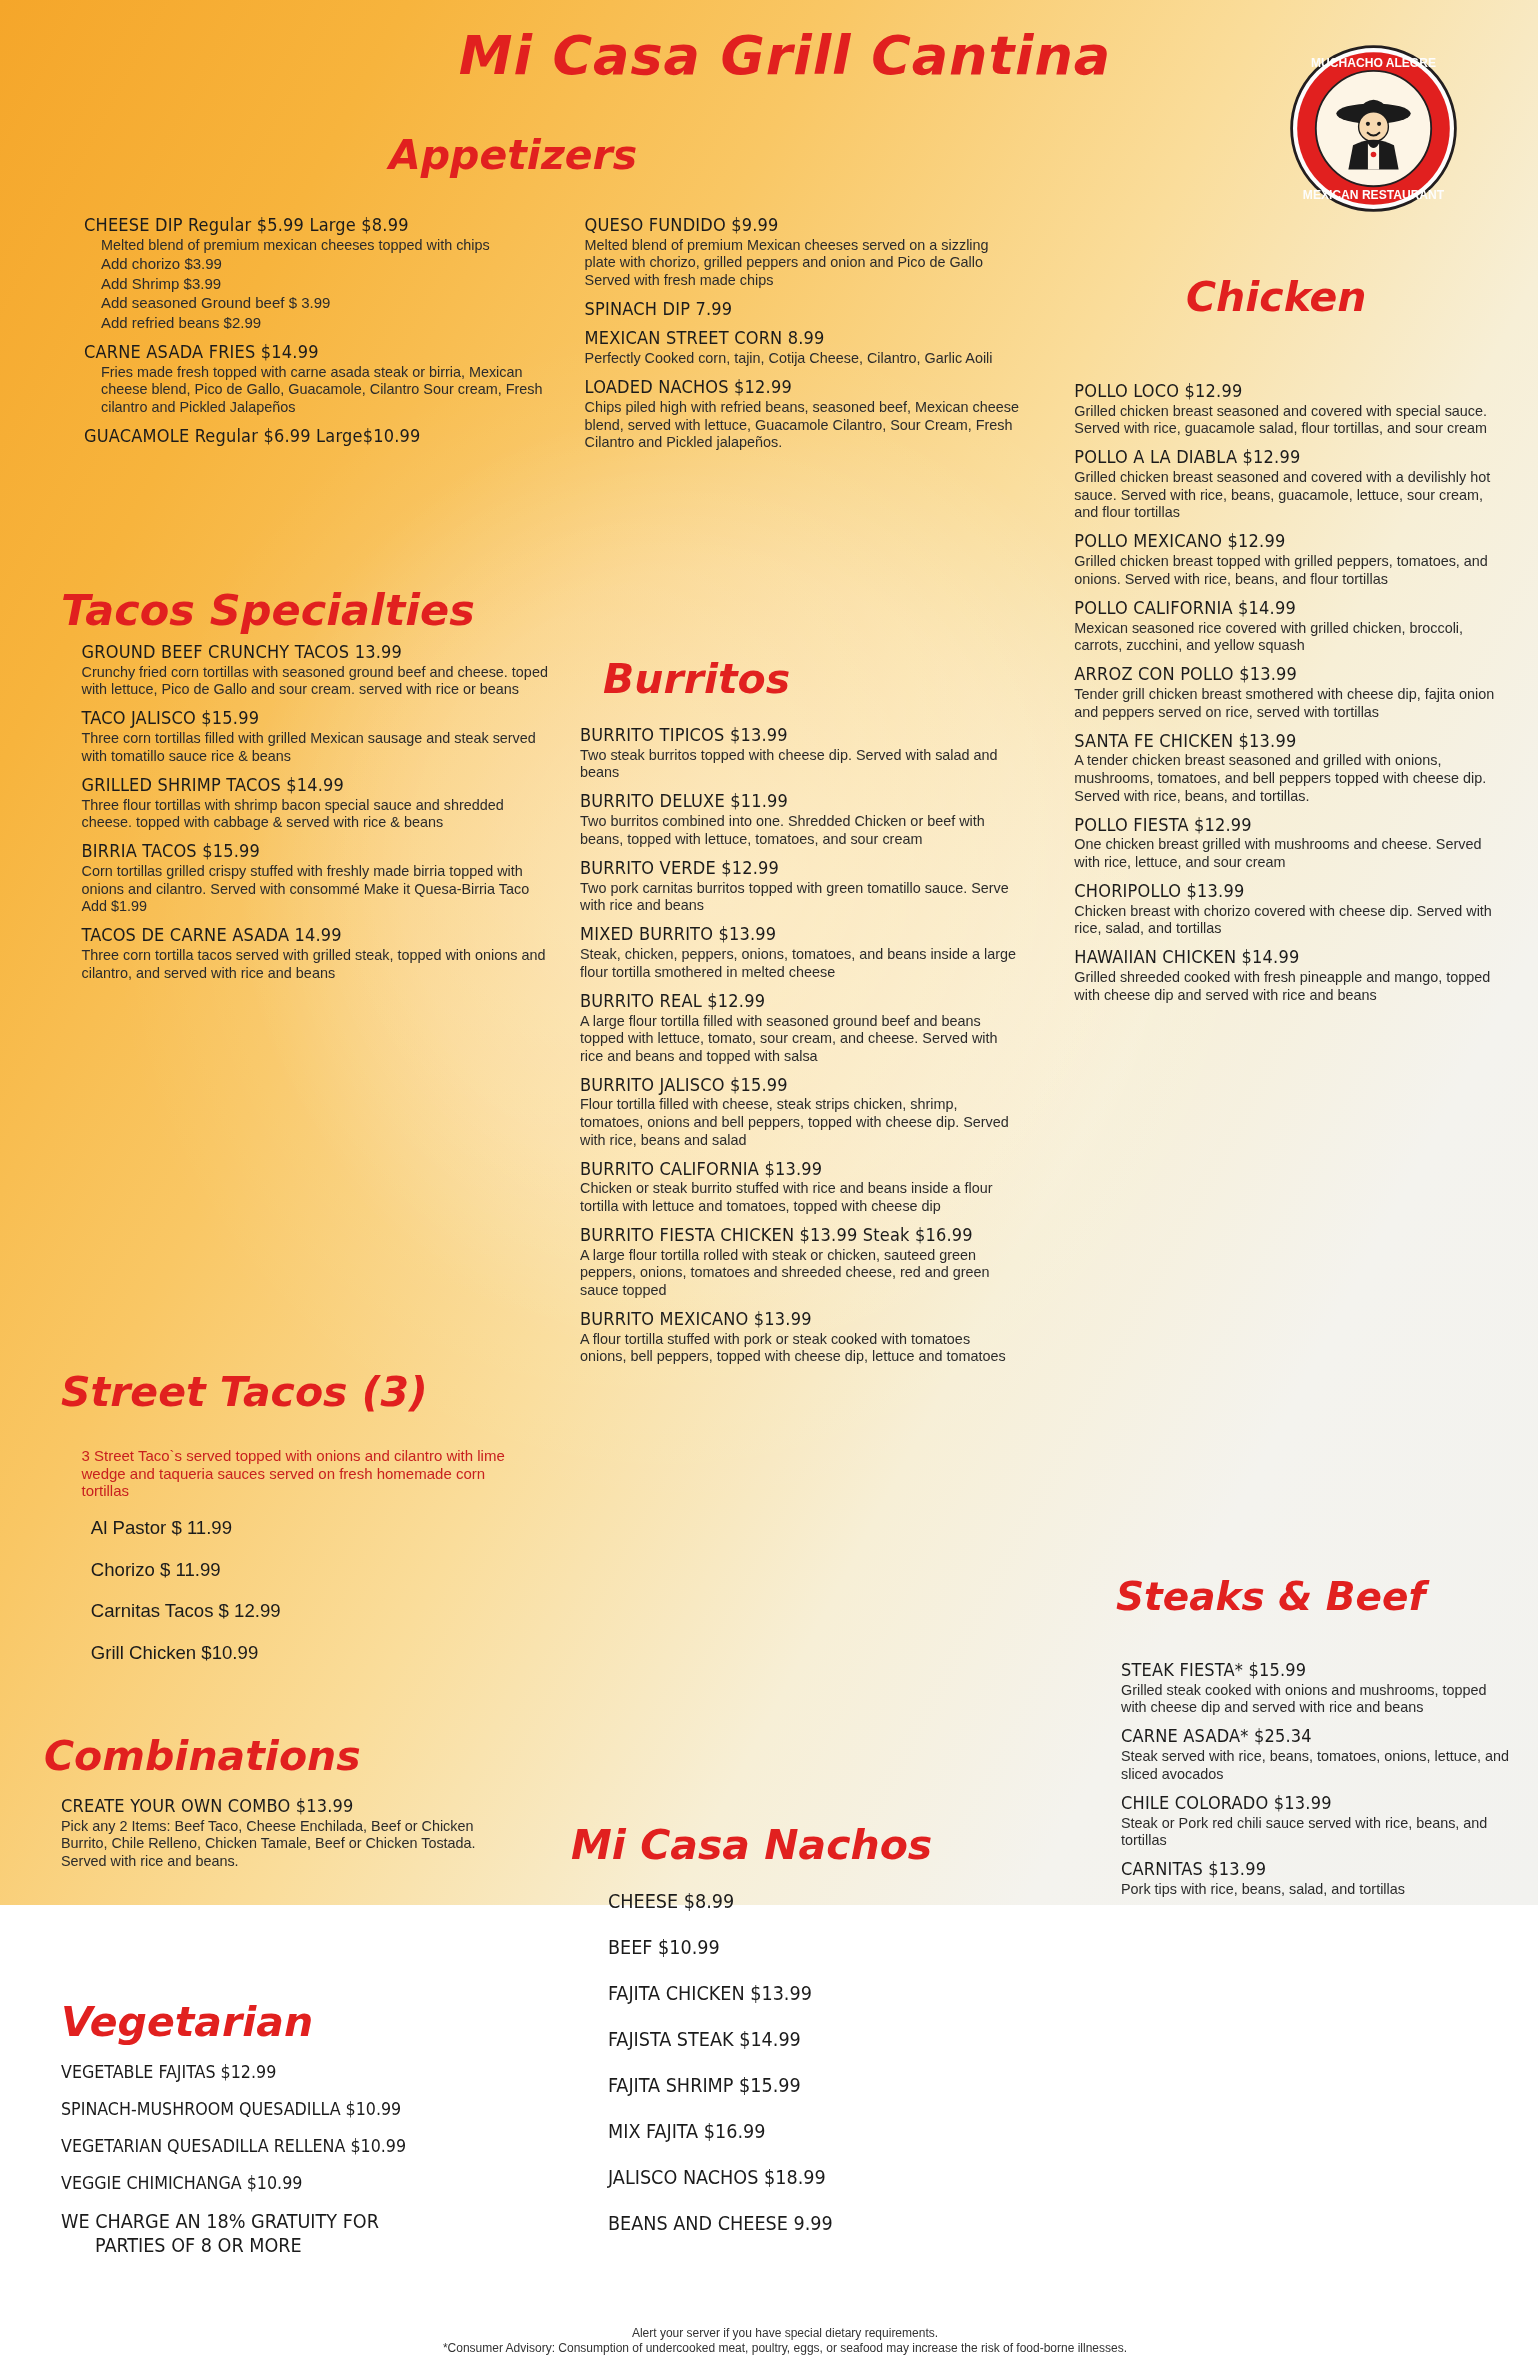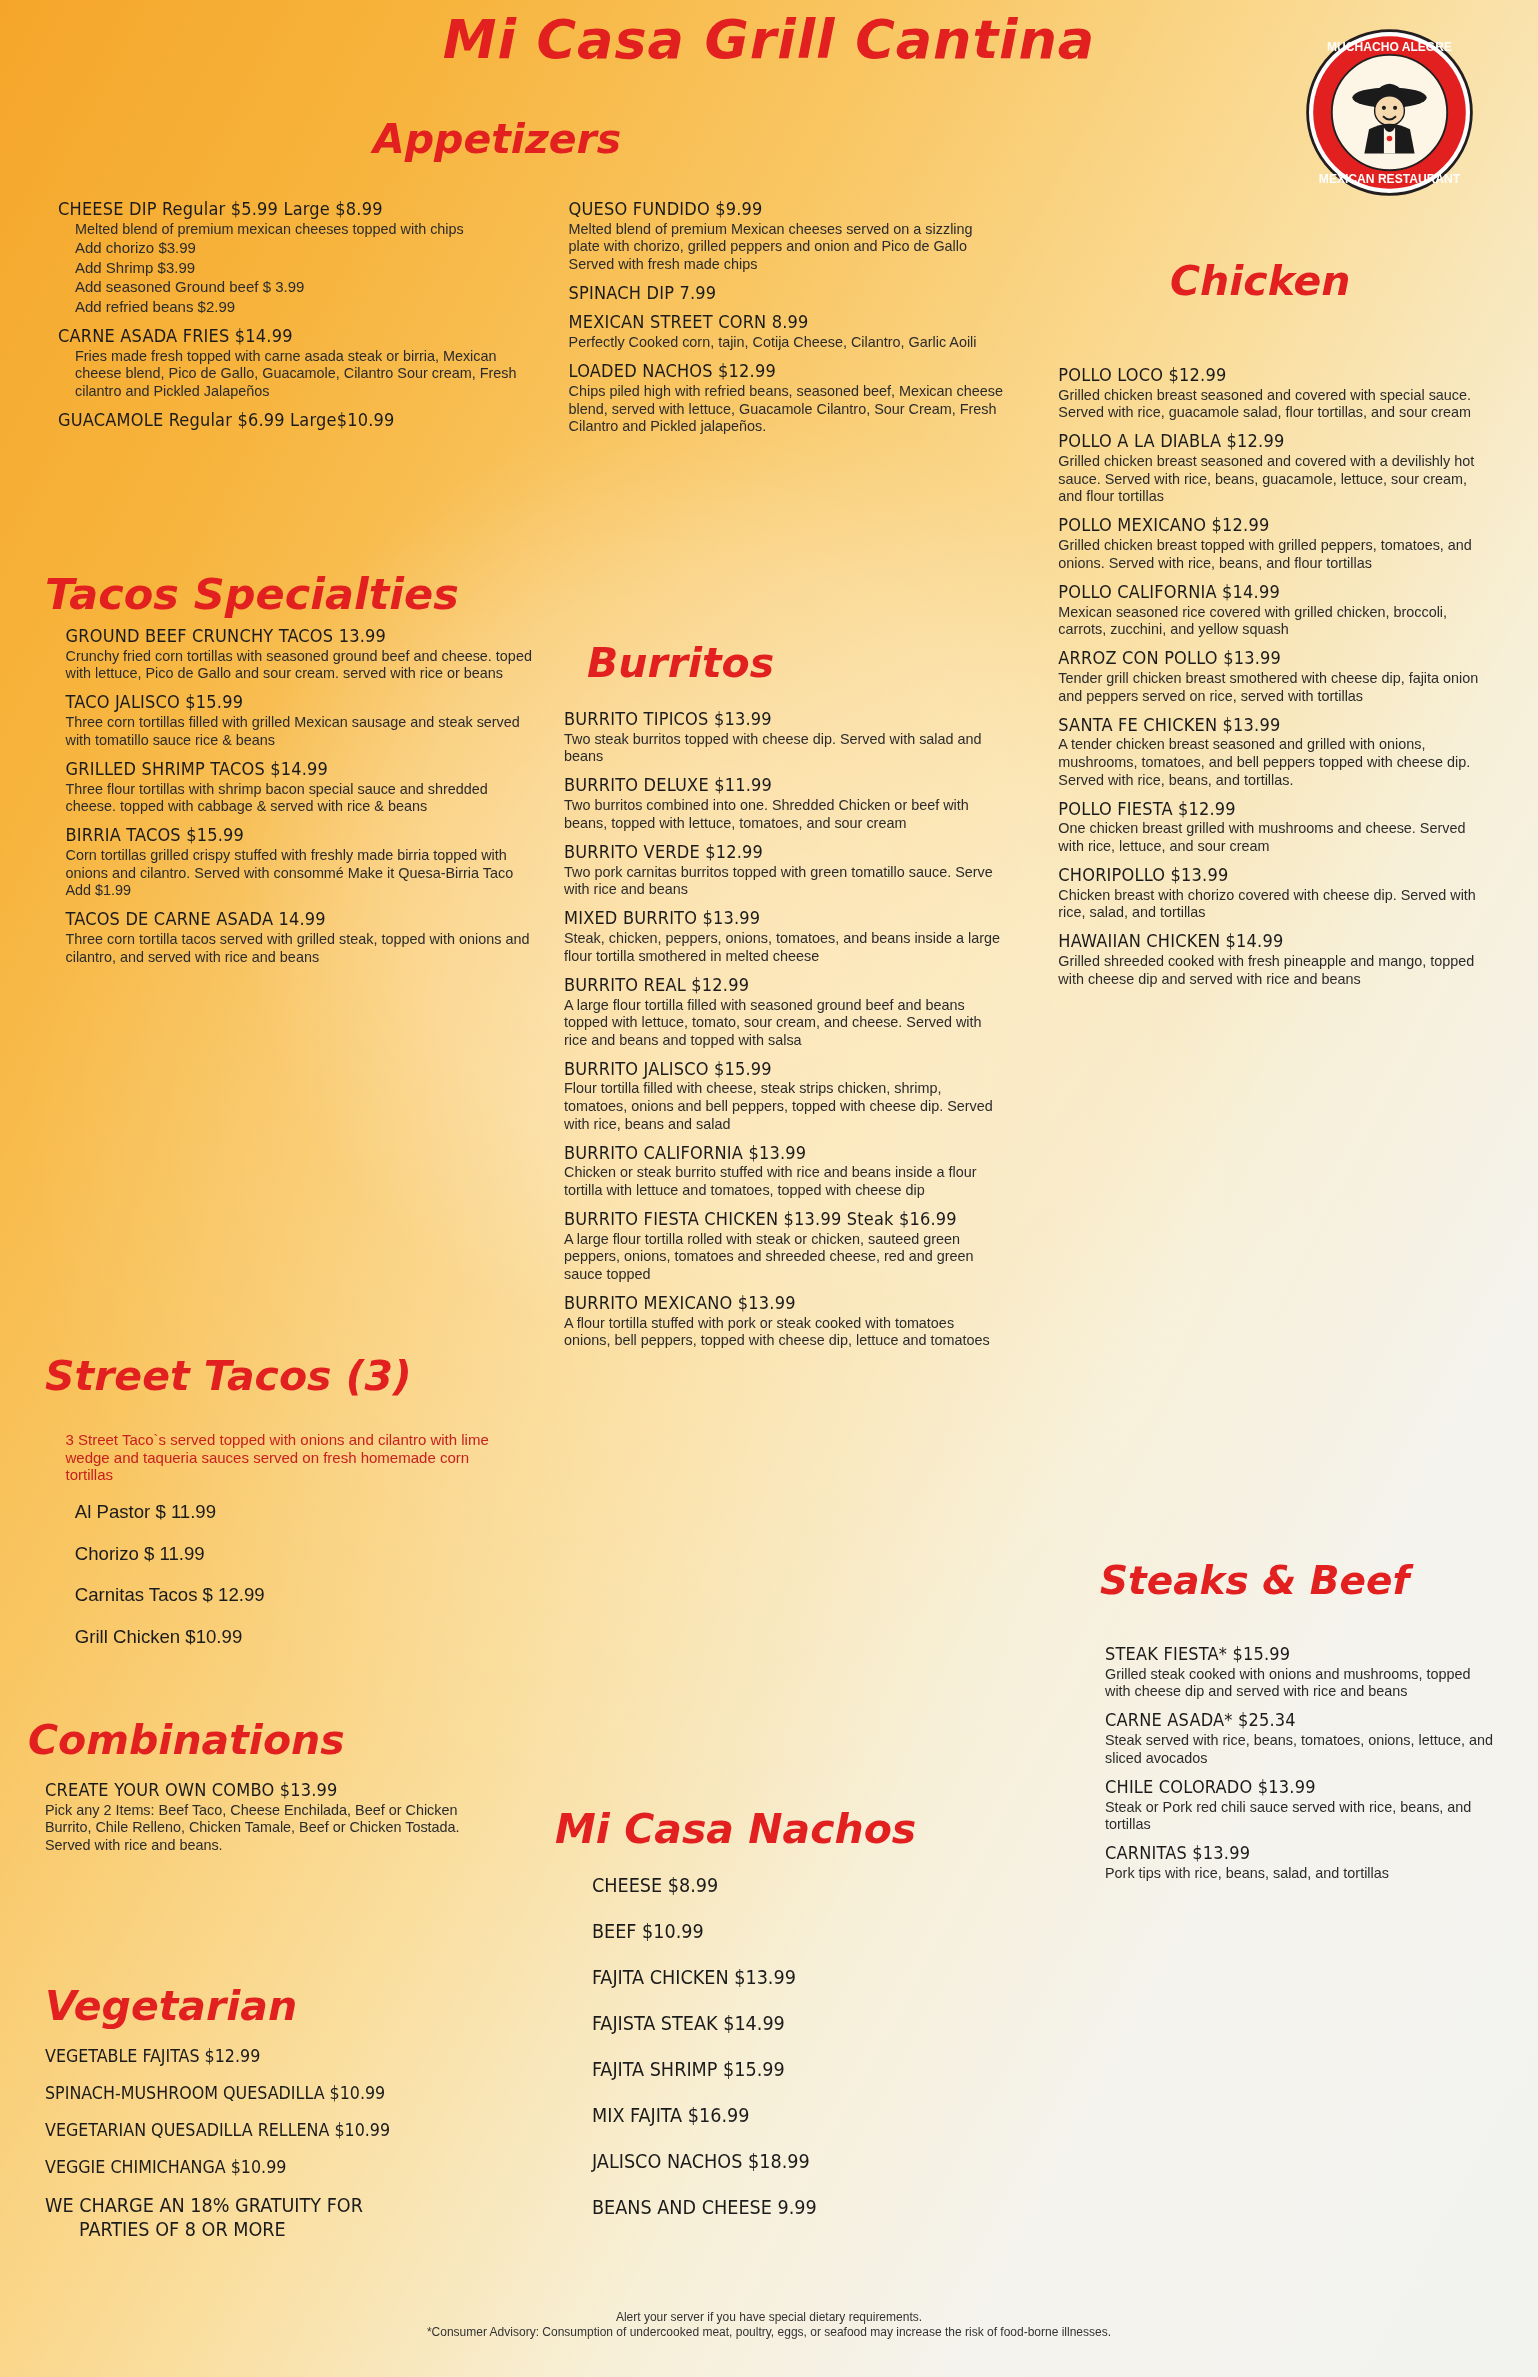--- a/index.html
+++ b/index.html
@@ -9,26 +9,26 @@
   body {
     width: 1538px;
     height: 2377px;
     font-family: "Liberation Sans", sans-serif;
     background: #ffffff;
     overflow: hidden;
   }
   .menu {
     position: relative;
     width: 1538px;
-    height: 2377px;
+    height: 1905px;
     box-sizing: border-box;
     background:
       radial-gradient(circle at 46% 48%, rgba(255,255,255,0.22) 0%, rgba(255,255,255,0.10) 28%, rgba(255,255,255,0.0) 46%),
       linear-gradient(118deg, #f5a62a 0%, #f7b43d 16%, #f9c765 33%, #fadd9b 50%, #f7efd6 66%, #f4f3ee 80%, #f2f2ef 100%);
-    padding: 0;
+    padding: 16px;
   }
   .menu::before {
     content: "";
     position: absolute;
     left: 233px; top: 392px;
     width: 979px; height: 979px;
     border-radius: 50%;
     background: radial-gradient(circle, rgba(255,255,255,0.30) 0%, rgba(255,255,255,0.18) 45%, rgba(255,255,255,0.0) 70%);
     pointer-events: none;
   }
@@ -177,21 +177,21 @@
           <text x="0" y="-66" text-anchor="middle" font-family="Liberation Sans, sans-serif" font-size="13" font-weight="bold" fill="#fdfdfd">MUCHACHO ALEGRE</text>
           <text x="0" y="76" text-anchor="middle" font-family="Liberation Sans, sans-serif" font-size="13" font-weight="bold" fill="#fdfdfd">MEXICAN RESTAURANT</text>
         </g>
       </svg>
     </div>
 
     <div class="sec-head sec-appetizers">Appetizers</div>
 
     <div class="col col-left">
 
-      <div style="position:absolute; left:13px; top:198px; width:485px;">
+      <div style="position:absolute; left:23px; top:198px; width:485px;">
 
         <div class="item">
           <div class="item-name">CHEESE DIP   Regular $5.99  Large $8.99</div>
           <div class="item-desc indent">Melted blend of premium mexican cheeses topped with chips</div>
           <div class="sub-line indent">Add chorizo $3.99</div>
           <div class="sub-line indent">Add Shrimp $3.99</div>
           <div class="sub-line indent">Add seasoned Ground beef $ 3.99</div>
           <div class="sub-line indent">Add refried beans $2.99</div>
         </div>
 

